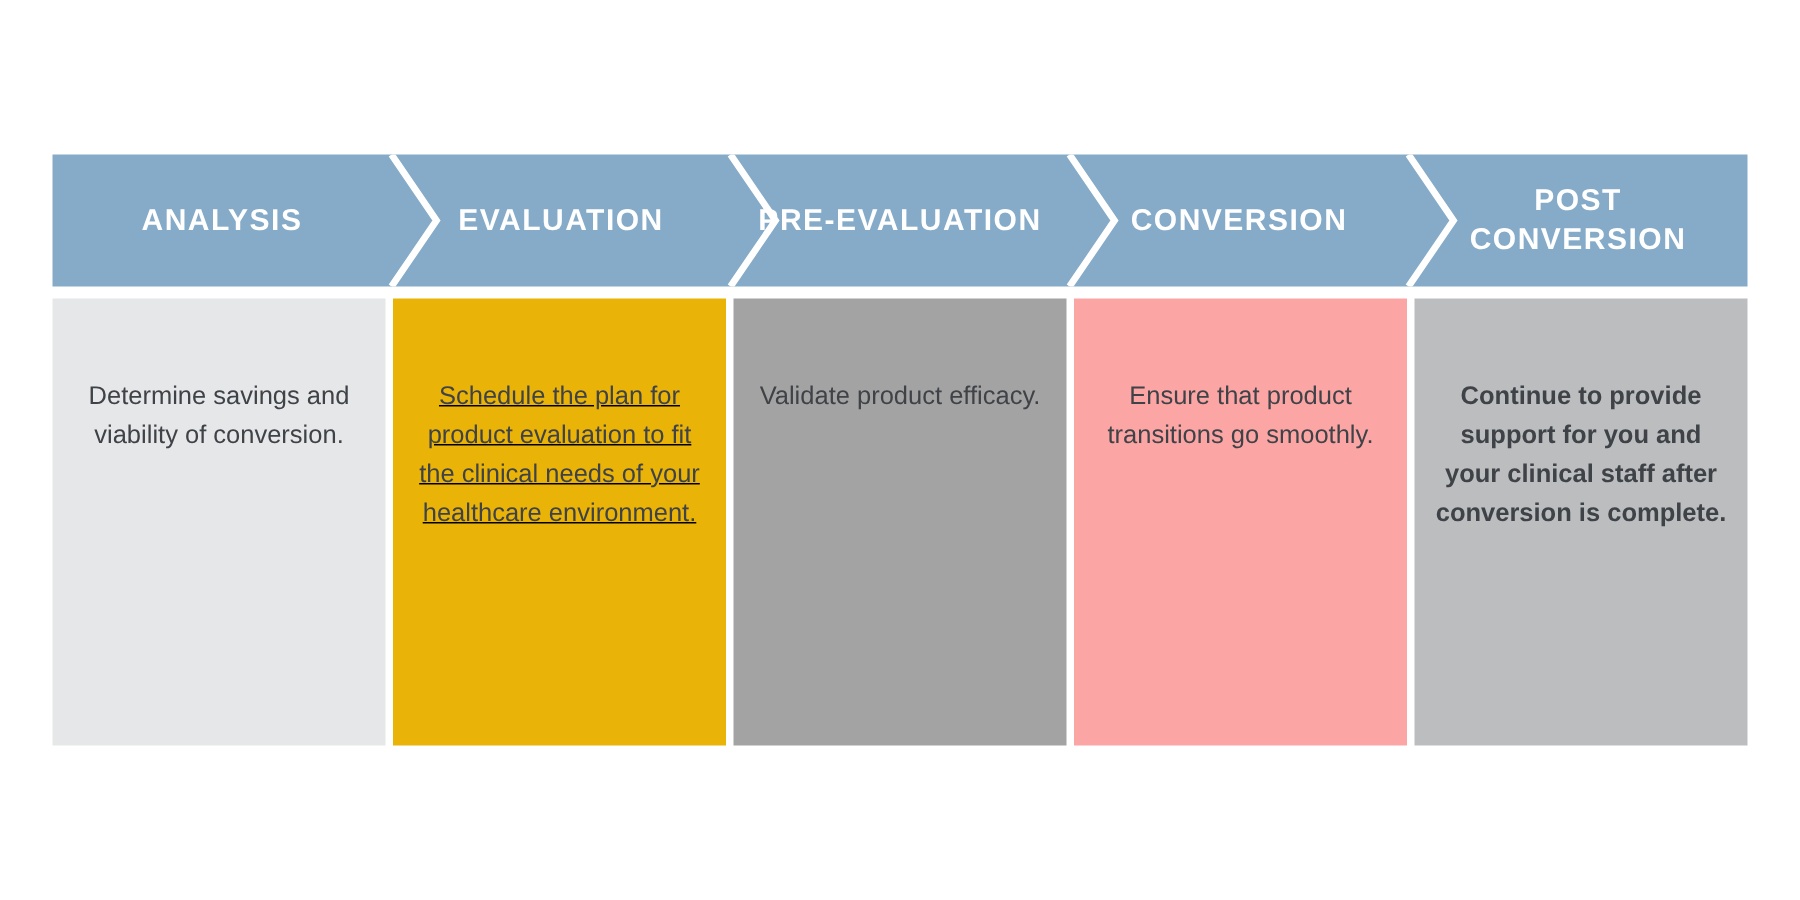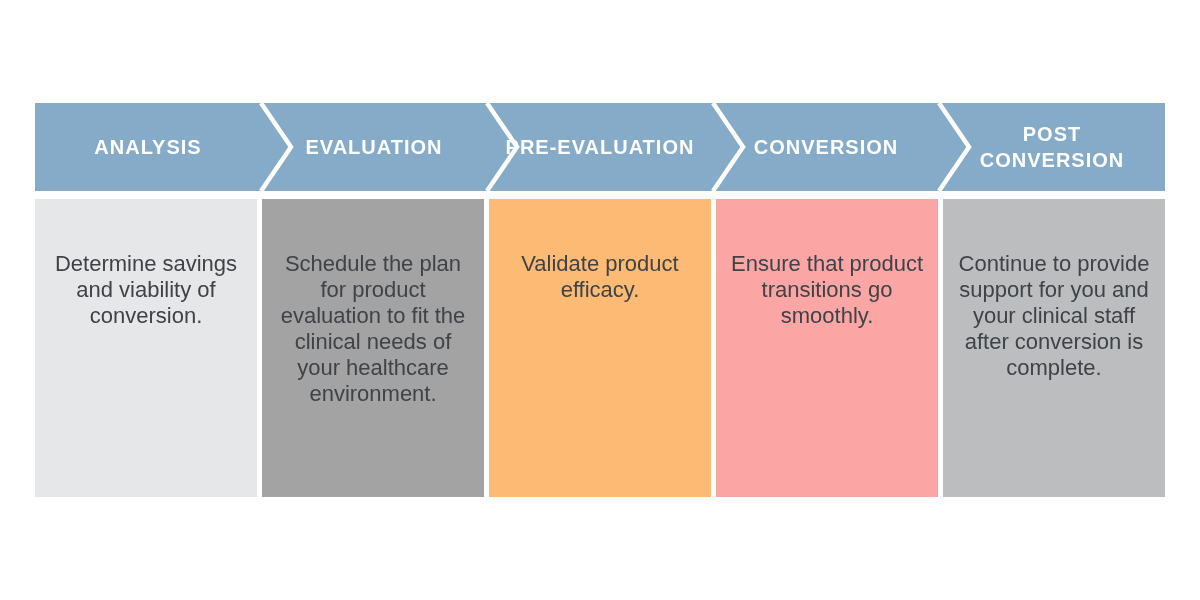--- a/index.html
+++ b/index.html
@@ -61,21 +61,21 @@
     gap: 5px;
   }
   .body-box {
     flex: 1 1 0;
     padding: 52px 12px 0 12px;
     box-sizing: border-box;
     text-align: center;
   }
   .body-text {
     color: #3F4347;
-    font-size: 22px;
+    font-size: 17px;
     line-height: 26px;
   }
 </style>
 </head>
 <body>
 
 <div class="canvas">
 
   <div class="header-band" style="background: rgb(133, 171, 200);">
     <div class="header-seg">
@@ -106,27 +106,27 @@
     </svg>
     <svg class="chevron chev-4" viewBox="0 0 40 88" preserveAspectRatio="none">
       <polyline points="4,0 34,44 4,88" fill="none" stroke="#ffffff" stroke-width="4.5"></polyline>
     </svg>
   </div>
 
   <div class="body-row">
     <div class="body-box" style="background: rgb(230, 231, 232);">
       <div class="body-text">Determine savings and viability of conversion.</div>
     </div>
-    <div class="body-box" style="background: #a3a3a3;">
+    <div class="body-box" style="background: #eab308; text-decoration: underline;">
       <div class="body-text">Schedule the plan for product evaluation to fit the clinical needs of your healthcare environment.</div>
     </div>
-    <div class="body-box" style="background: #fdba74;">
+    <div class="body-box" style="background: #a3a3a3;">
       <div class="body-text">Validate product efficacy.</div>
     </div>
     <div class="body-box" style="background: #fca5a5;">
       <div class="body-text">Ensure that product transitions go smoothly.</div>
     </div>
-    <div class="body-box" style="background: rgb(187, 189, 191);">
+    <div class="body-box" style="background: rgb(187, 189, 191); font-weight: bold;">
       <div class="body-text">Continue to provide support for you and your clinical staff after conversion is complete.</div>
     </div>
   </div>
 
 </div>
 
 </body></html>

